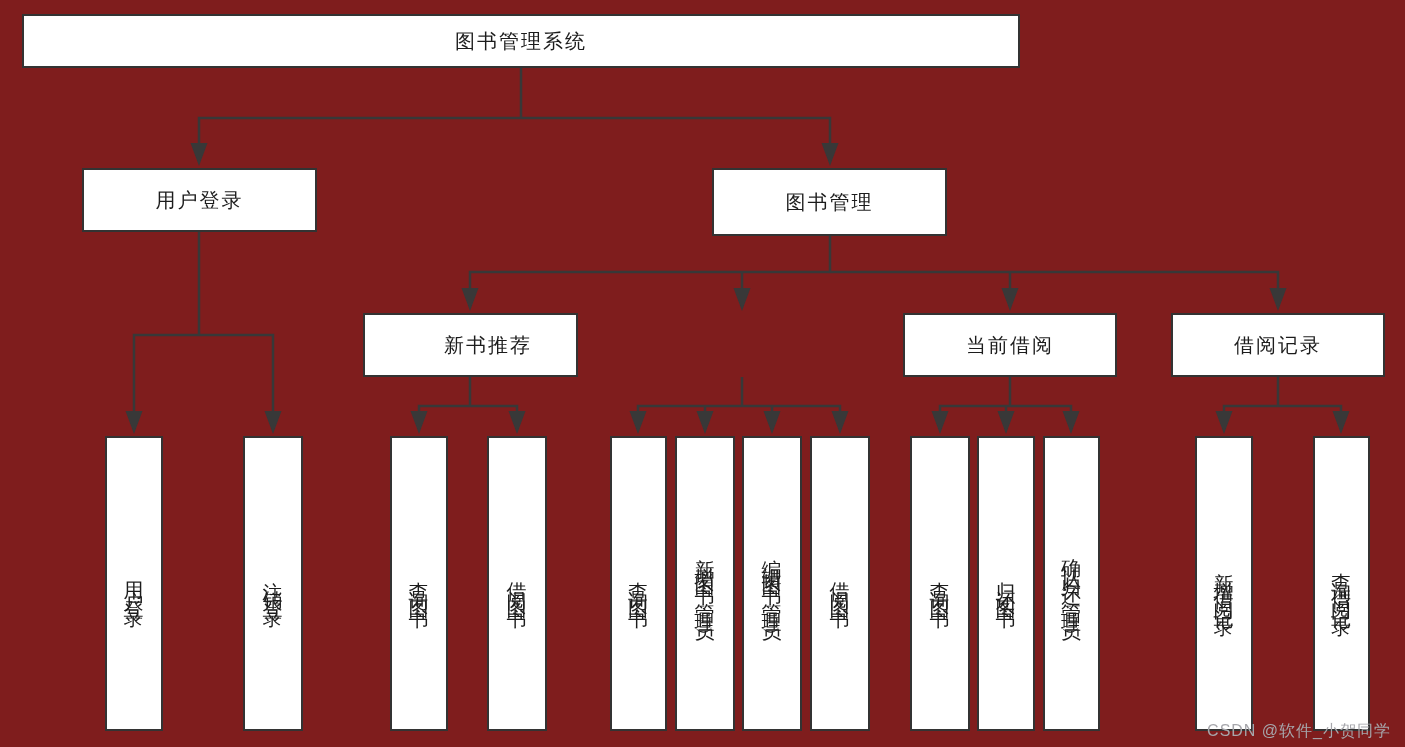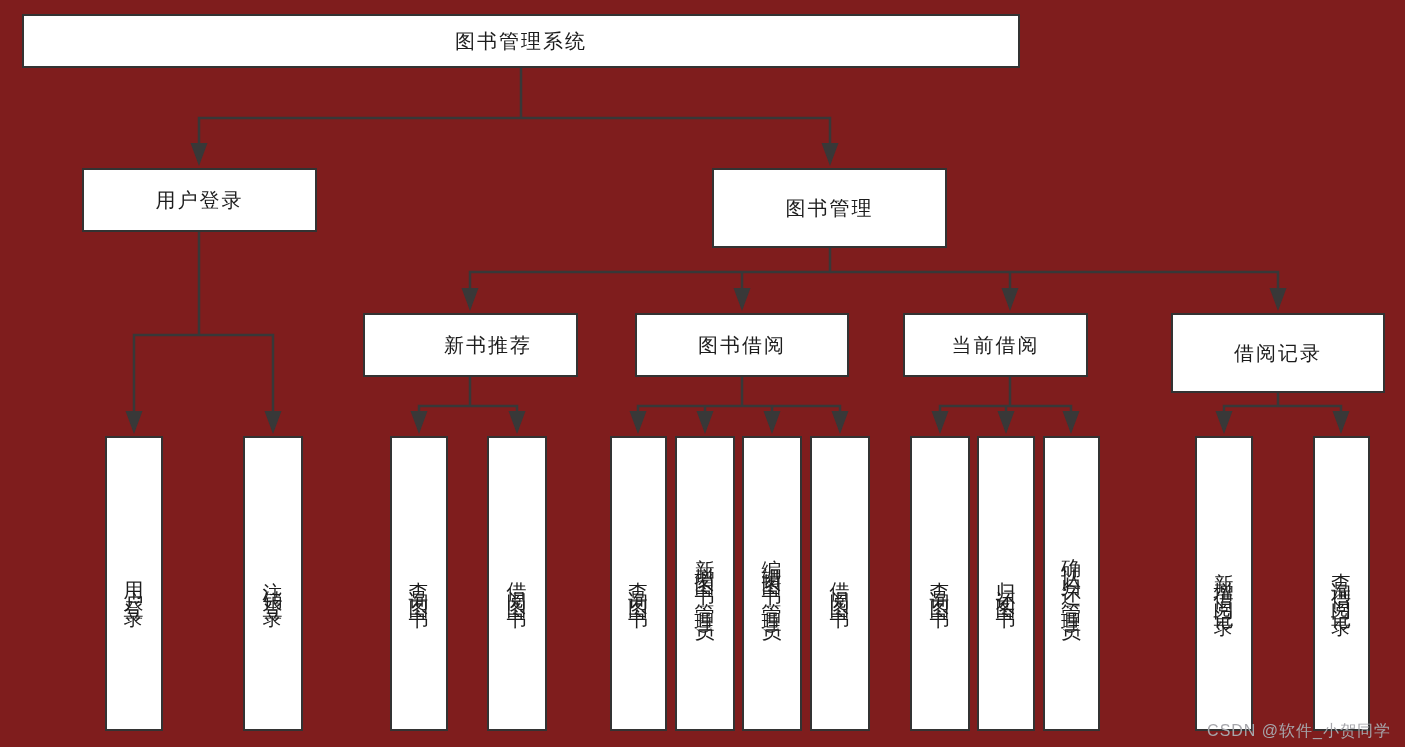--- a/index.html
+++ b/index.html
@@ -94,26 +94,25 @@
       <polygon points="997.5,411 1014.5,411 1006,434"></polygon>
       <polygon points="1062.5,411 1079.5,411 1071,434"></polygon>
       <polygon points="1215.5,411 1232.5,411 1224,434"></polygon>
       <polygon points="1332.5,411 1349.5,411 1341,434"></polygon>
     </g>
   </svg>
 
   <div class="node hnode" style="left:22px; top:14px; width:998px; height:54px;">图书管理系统</div>
 
   <div class="node hnode" style="left:82px; top:168px; width:235px; height:64px;">用户登录</div>
-  <div class="node hnode" style="left:712px; top:168px; width:235px; height:80px;">图书管理</div>
+  <div class="node hnode" style="left:712px; top:168px; width:235px; height:68px;">图书管理</div>
 
   <div class="node hnode" style="left:363px; top:313px; width:215px; height:64px;padding-left:35px;">新书推荐</div>
-  <div class="node hnode" style="left:635px; top:313px; width:214px; height:64px;">图书借阅</div>
-  <div class="node hnode" style="left:903px; top:313px; width:185px; height:64px;">当前借阅</div>
-  <div class="node hnode" style="left:1171px; top:313px; width:214px; height:80px;">借阅记录</div>
+  <div class="node hnode" style="left:903px; top:313px; width:214px; height:64px;">当前借阅</div>
+  <div class="node hnode" style="left:1171px; top:313px; width:214px; height:64px;">借阅记录</div>
 
   <div class="node vnode" style="left:105px; top:436px; width:58px; height:295px;">
     <span class="vtext">用户登录</span>
   </div>
   <div class="node vnode" style="left:243px; top:436px; width:60px; height:295px;">
     <span class="vtext">注销登录</span>
   </div>
 
   <div class="node vnode" style="left:390px; top:436px; width:58px; height:295px;">
     <span class="vtext">查询图书</span>

